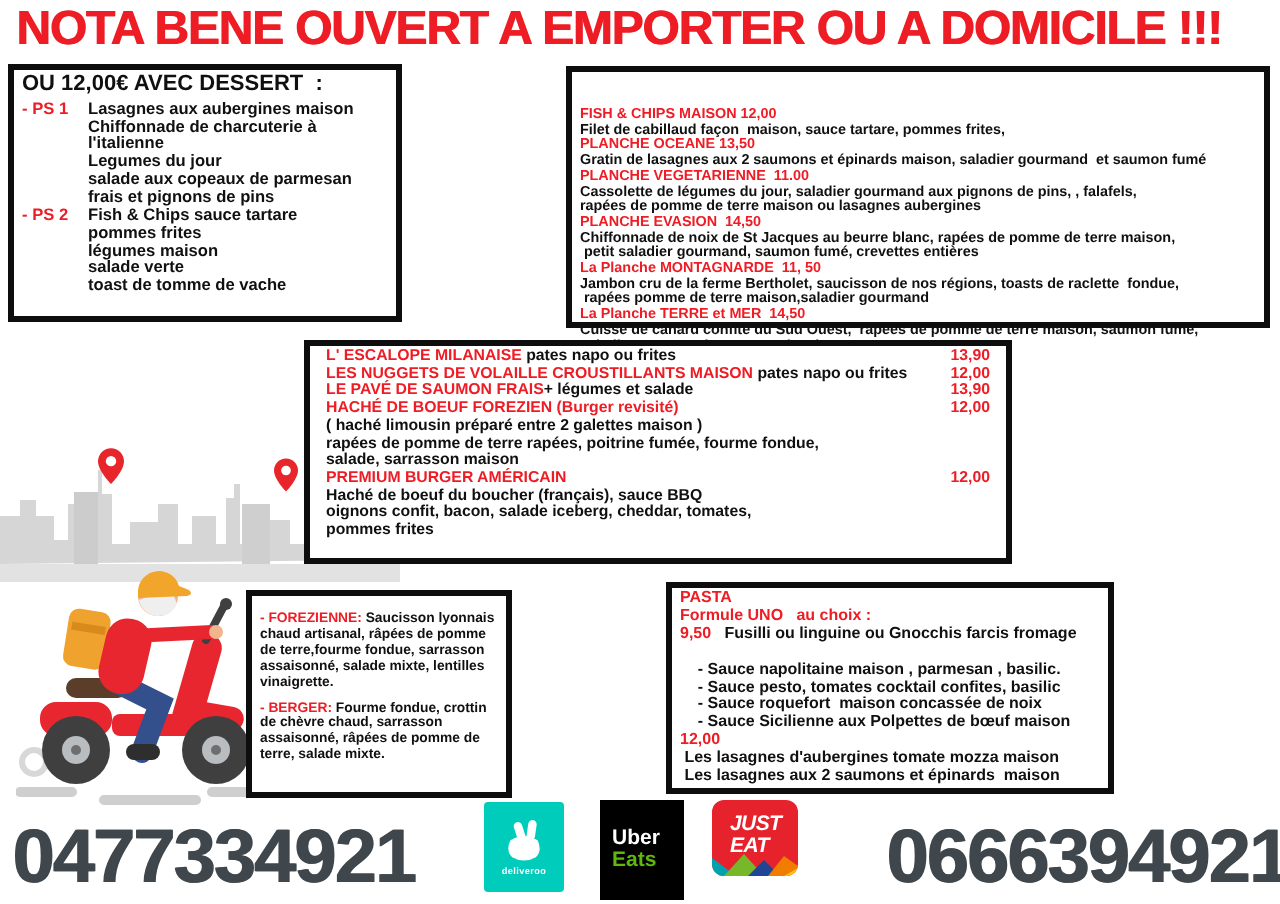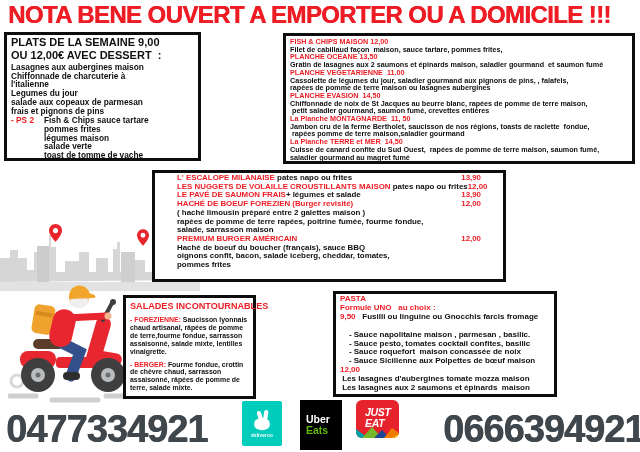--- a/index.html
+++ b/index.html
@@ -15,24 +15,24 @@
   .line .r{color:#ee1c24;}
   .line .k{color:#101010;}
   .line .price{margin-left:auto;color:#ee1c24;}
   
   #plats-box{left:4px;top:32px;width:197px;height:129px;padding:1px 4px;}
   #plats-box .btitle{font-size:11px;line-height:13px;white-space:pre;}
   .ps-row{display:flex;font-size:8.3px;line-height:8.7px;margin-top:1px;}
   .ps-label{color:#ee1c24;width:33px;flex:none;white-space:pre;}
   .ps-lines{white-space:pre;}
   
-  #planches-box{left:283px;top:33px;width:352px;height:131px;padding:2px 4px;
+  #planches-box{left:283px;top:33px;width:352px;height:131px;padding:17px 4px;
     font-size:7.2px;line-height:7.7px;}
   
-  #mains-box{left:152px;top:170px;width:354px;height:112px;padding:1px 22px;
+  #mains-box{left:152px;top:170px;width:354px;height:112px;padding:1px 8px;
     font-size:7.9px;line-height:8.7px;}
   
   #salades-box{left:123px;top:295px;width:133px;height:104px;padding:3px 4px;
     font-size:6.9px;line-height:7.9px;}
   #salades-box .btitle{font-size:9.1px;line-height:10px;color:#ee1c24;white-space:pre;}
   .entry{margin-top:5px;}
   .entry .lab{color:#ee1c24;}
   
   #pasta-box{left:333px;top:291px;width:224px;height:106px;padding:1px 4px;
     font-size:8px;line-height:8.9px;text-align:right;}
@@ -111,24 +111,24 @@
 
     <circle cx="30" cy="115" r="17" fill="#3f3f3f"></circle>
     <circle cx="30" cy="115" r="7" fill="#b9bdbf"></circle>
     <circle cx="30" cy="115" r="2.5" fill="#6e6e6e"></circle>
     <circle cx="100" cy="115" r="17" fill="#3f3f3f"></circle>
     <circle cx="100" cy="115" r="7" fill="#b9bdbf"></circle>
     <circle cx="100" cy="115" r="2.5" fill="#6e6e6e"></circle>
   </svg>
 
   <div class="mbox" id="plats-box">
-    <div class="btitle">PLATS DE LA SEMAINE 9,00</div>
     <div class="btitle">OU 12,00€ AVEC DESSERT  :</div>
     <div id="plats-items">
         <div class="ps-row">
+          <span class="ps-label">- PS 1</span>
           <span class="ps-lines"><div>Lasagnes aux aubergines maison</div><div>Chiffonnade de charcuterie à</div><div>l'italienne</div><div>Legumes du jour</div><div>salade aux copeaux de parmesan</div><div>frais et pignons de pins</div></span>
         </div>
         <div class="ps-row">
           <span class="ps-label">- PS 2</span>
           <span class="ps-lines"><div>Fish &amp; Chips sauce tartare</div><div>pommes frites</div><div>légumes maison</div><div>salade verte</div><div>toast de tomme de vache</div></span>
         </div>
       </div>
   </div>
 
   <div class="mbox" id="planches-box">
@@ -158,21 +158,20 @@
       <div class="line"><span class="k">( haché limousin préparé entre 2 galettes maison )</span></div>
       <div class="line"><span class="k">rapées de pomme de terre rapées, poitrine fumée, fourme fondue,</span></div>
       <div class="line"><span class="k">salade, sarrasson maison</span></div>
       <div class="line"><span class="r">PREMIUM BURGER AMÉRICAIN</span><span class="price">12,00</span></div>
       <div class="line"><span class="k">Haché de boeuf du boucher (français), sauce BBQ</span></div>
       <div class="line"><span class="k">oignons confit, bacon, salade iceberg, cheddar, tomates,</span></div>
       <div class="line"><span class="k">pommes frites</span></div>
     </div>
 
   <div class="mbox" id="salades-box">
-    <div class="btitle">SALADES INCONTOURNABLES</div>
     <div id="salades-entries">
         <div class="entry"><span class="lab">- FOREZIENNE:</span><span>  Saucisson lyonnais chaud artisanal, râpées de pomme de terre,fourme fondue, sarrasson assaisonné, salade mixte, lentilles vinaigrette.</span></div>
         <div class="entry"><span class="lab">- BERGER:</span><span> Fourme fondue, crottin de chèvre chaud, sarrasson assaisonné, râpées de pomme de terre, salade mixte.</span></div>
       </div>
   </div>
 
   <div class="mbox" id="pasta-box">
       <div class="line"><span class="r">PASTA</span></div>
       <div class="line"><span class="r">Formule UNO   au choix :</span></div>
       <div class="line"><span class="r">9,50</span><span class="k">   Fusilli ou linguine ou Gnocchis farcis fromage</span></div>

